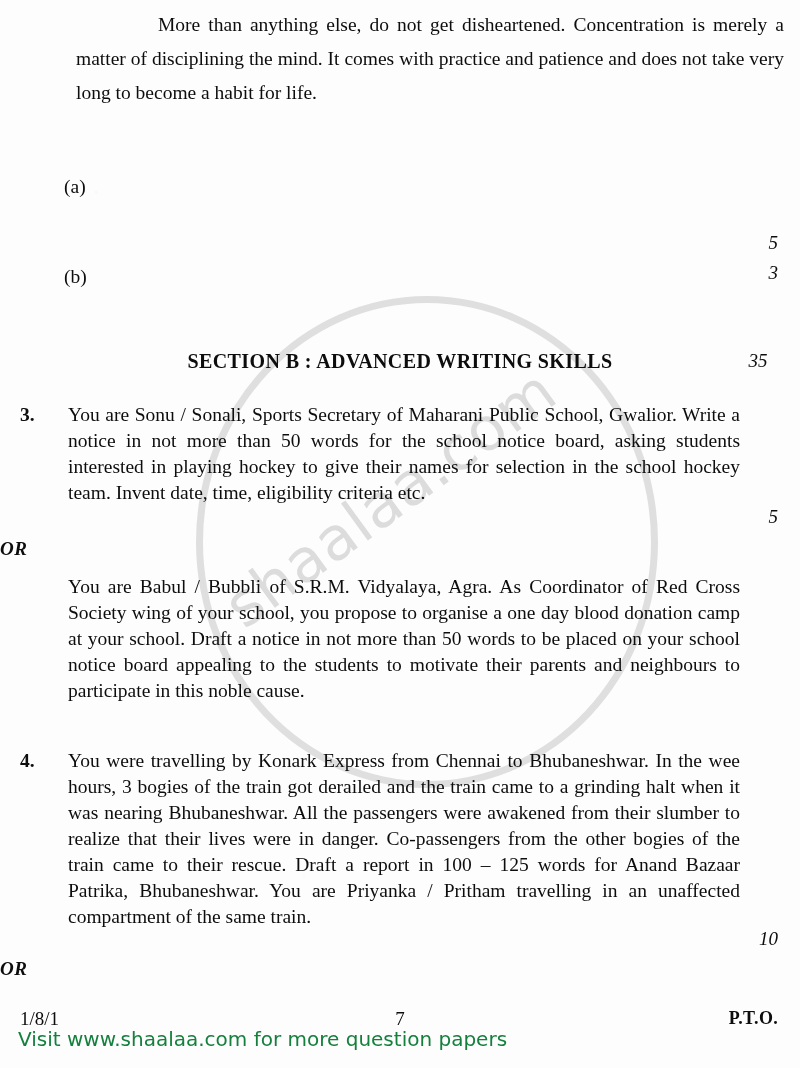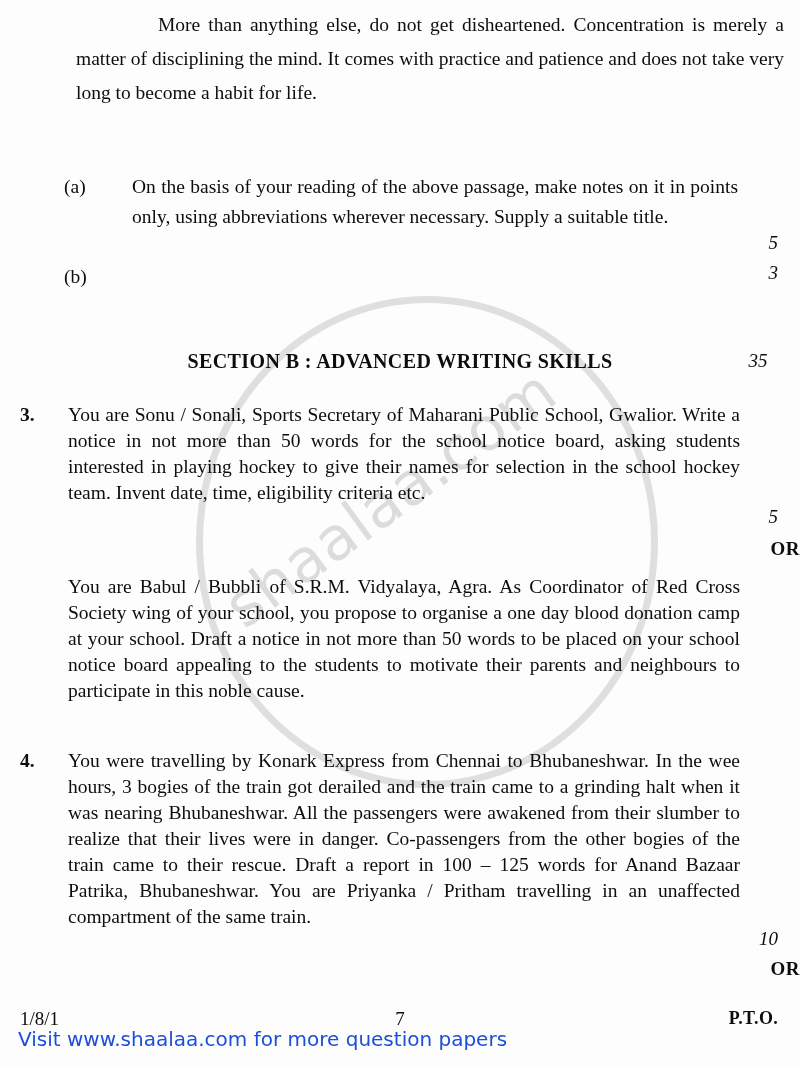--- a/index.html
+++ b/index.html
@@ -123,24 +123,25 @@
     text-align: center;
     font-weight: bold;
     font-size: 20px;
     letter-spacing: 0.4px;
   }
 
   .or-line {
     position: absolute;
     left: 0;
     width: 800px;
-    text-align: right;
+    text-align: left;
     font-weight: bold;
     font-size: 19px;
     letter-spacing: 0.5px;
+    font-style: italic;
   }
 
   .marks {
     position: absolute;
     right: 22px;
     font-style: italic;
     font-size: 19px;
     text-align: right;
     width: 40px;
   }
@@ -167,21 +168,21 @@
     font-size: 18px;
     font-weight: bold;
     letter-spacing: 0.3px;
   }
   .footer-banner {
     position: absolute;
     left: 18px;
     top: 1027px;
     font-family: "DejaVu Sans", "Liberation Sans", sans-serif;
     font-size: 20px;
-    color: #1d4ed8;
+    color: #15803d;
     z-index: 3;
     white-space: nowrap;
   }
 
   
   .speckle {
     position: absolute;
     inset: 0;
     z-index: 0;
     background:
@@ -204,21 +205,20 @@
   </div>
 
   <div class="content">
 
     <div class="para" style="top: 8px;">
       <span class="indent-lead"></span><span>More than anything else, do not get disheartened. Concentration is merely a matter of disciplining the mind. It comes with practice and patience and does not take very long to become a habit for life.</span>
     </div>
 
     <div class="subq" style="top: 172px;">
       <span class="label">(a)</span>
-      <div class="body">On the basis of your reading of the above passage, make notes on it in points only, using abbreviations wherever necessary. Supply a suitable title.</div>
     </div>
     <div class="marks" style="top: 232px;">5</div>
 
     <div class="subq" style="top: 262px;">
       <span class="label">(b)</span>
     </div>
     <div class="marks" style="top: 262px;">3</div>
 
     <div class="section-head" style="top: 350px;">SECTION B : ADVANCED WRITING SKILLS</div>
     <div class="marks" style="top: 350px; text-align: center;">35</div>

